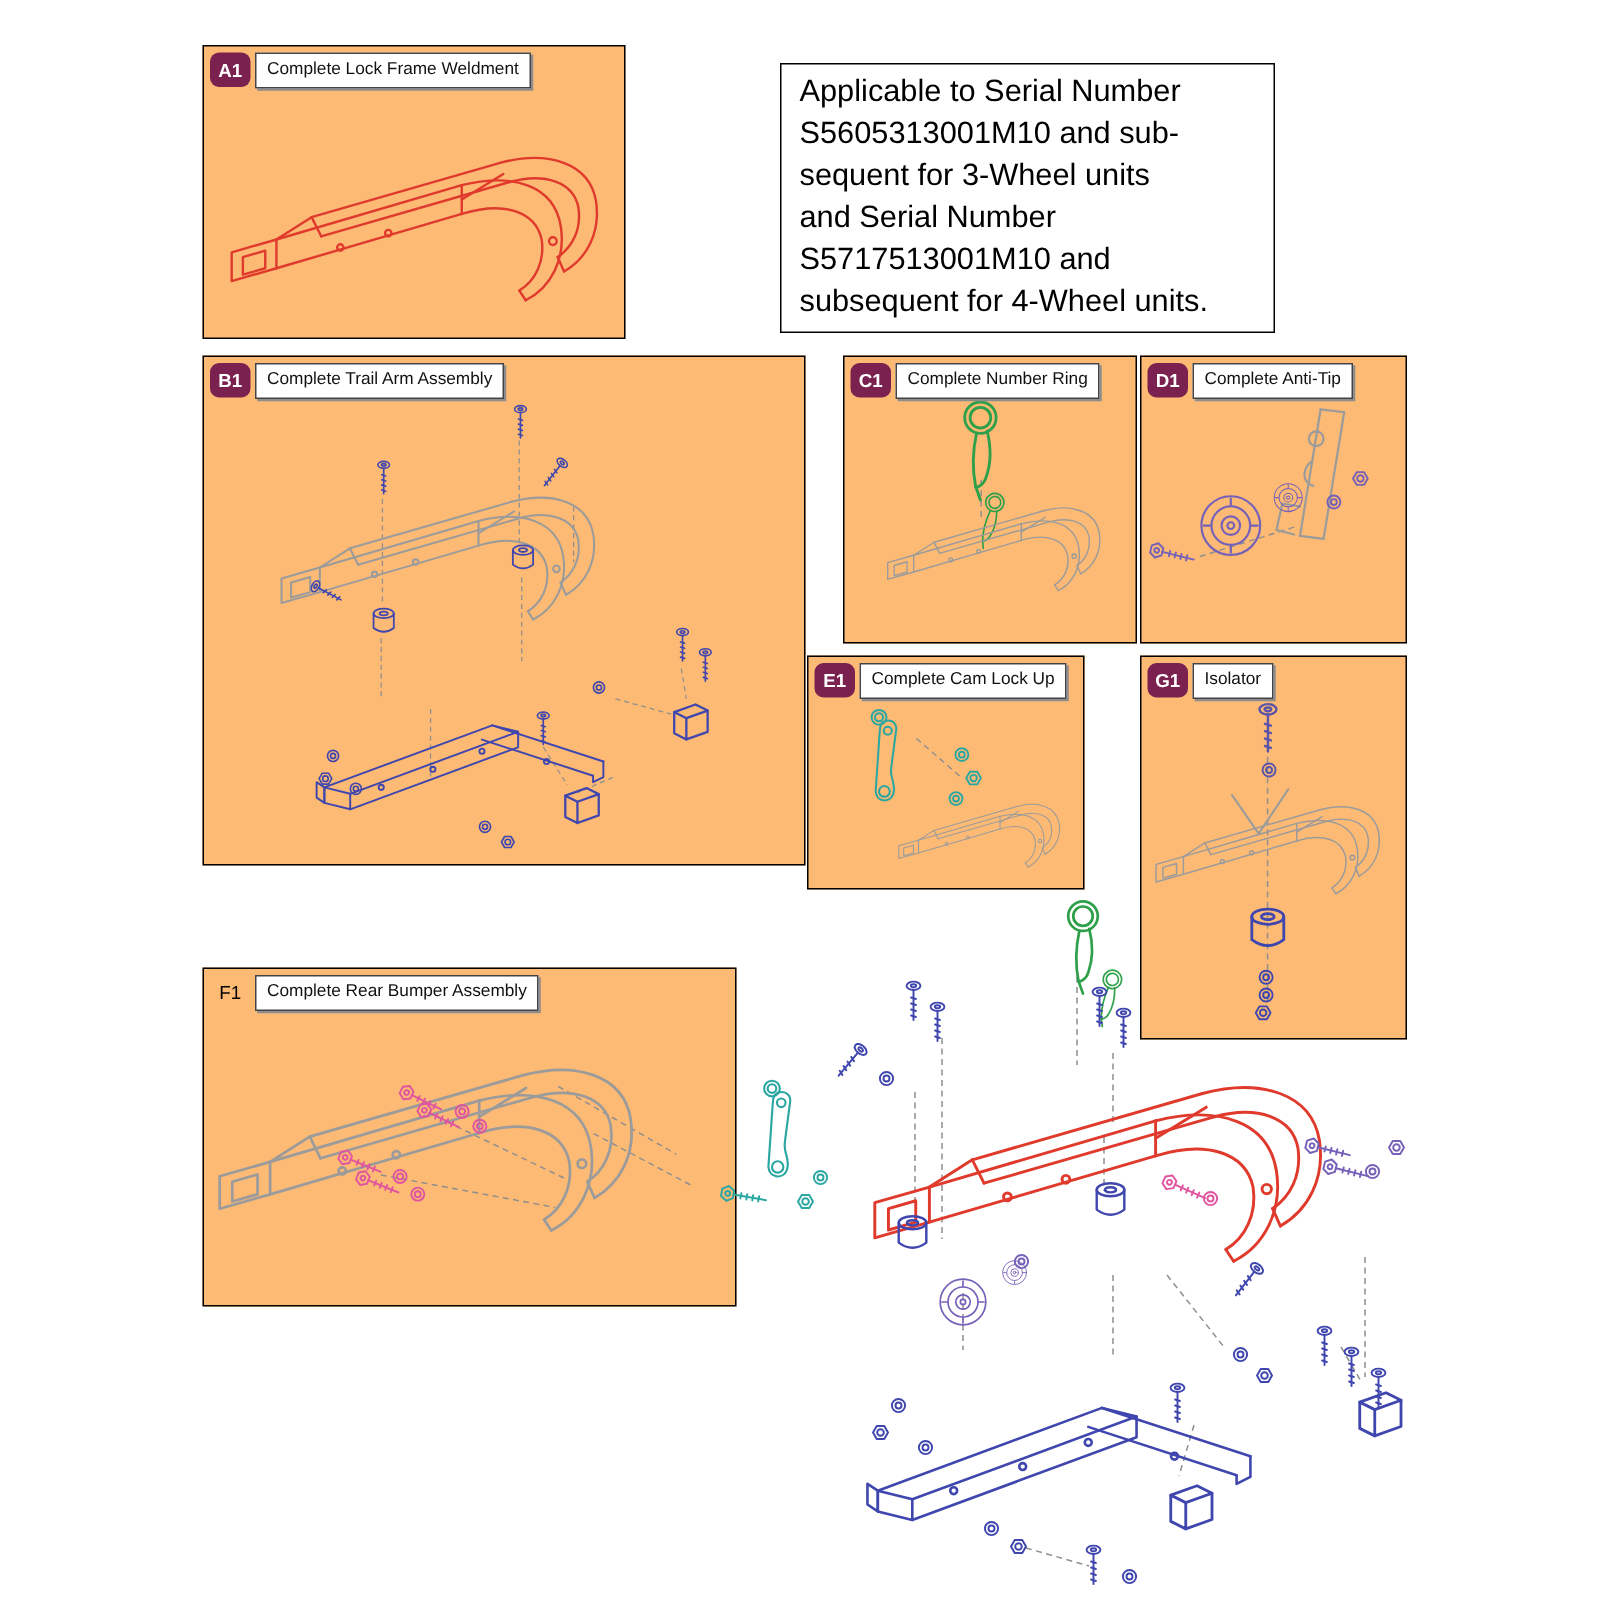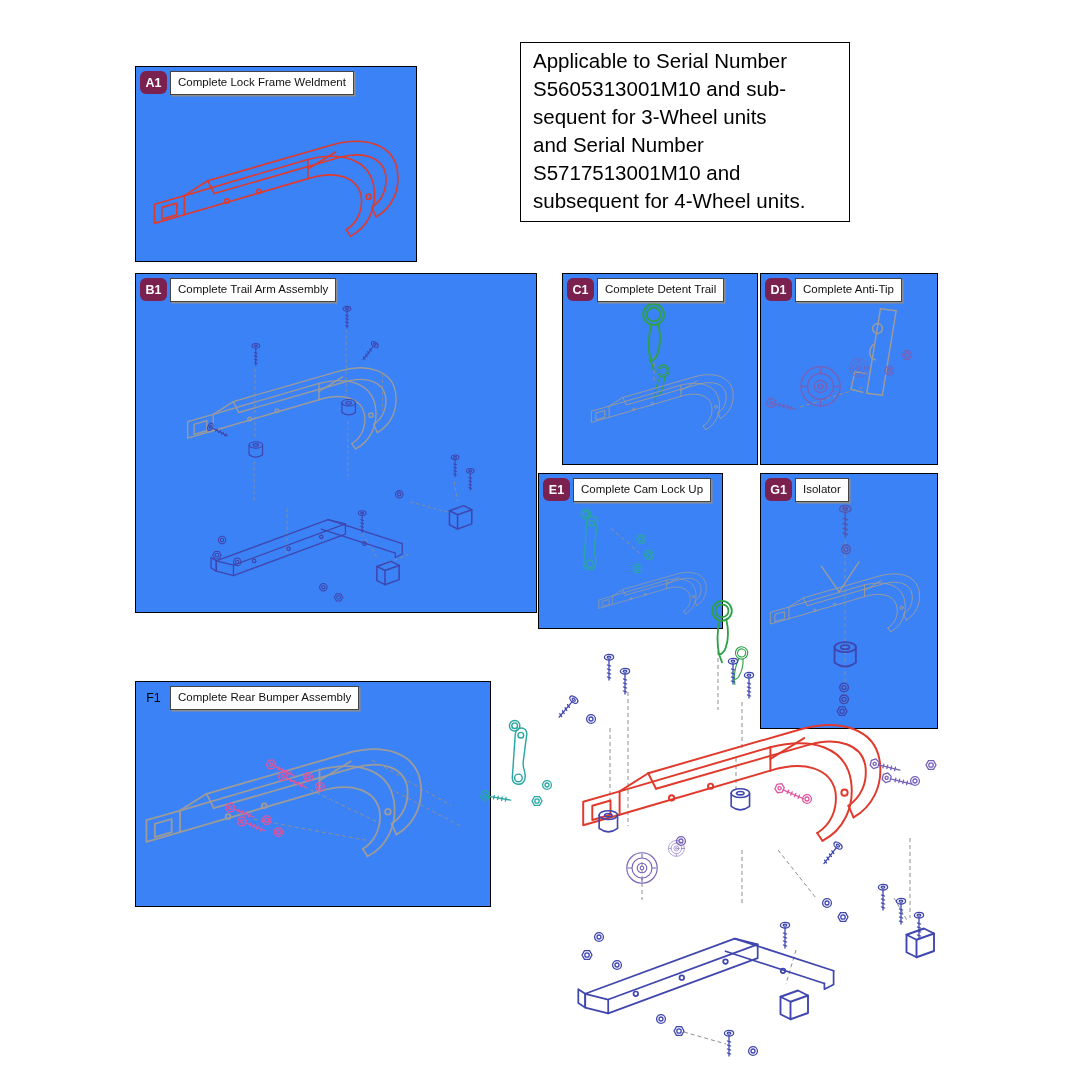--- a/index.html
+++ b/index.html
@@ -1,18 +1,18 @@
 <!DOCTYPE html>
 <html><head>
 <meta charset="utf-8">
 <style>
   * { margin:0; padding:0; box-sizing:border-box; }
   html,body { width:1080px; height:1080px; background:#fff; font-family:"Liberation Sans",sans-serif; }
   .canvas { position:relative; width:1080px; height:1080px; background:#fff; overflow:hidden; }
-  .panel { position:absolute; border:1.6px solid #000; background:#3b82f6;margin-top:36px; }
+  .panel { position:absolute; border:1.6px solid #000; background:#fdba74; }
   .panel-head { position:absolute; top:4px; left:4px; display:flex; align-items:flex-start; gap:3px; z-index:2; }
   .badge { display:flex; align-items:center; justify-content:center; min-width:27px; height:23px;
            background:#7b2150; border-radius:6px; color:#fff; font-size:12.5px; font-weight:bold; padding:0 4px; }
   .badge.plain { background:transparent; color:#000; font-weight:normal; border-radius:0; }
   .titlebox { border:1px solid #444; box-shadow:1.5px 1.5px 0 #8d8d8d; padding:4px 7px; font-size:11.5px;
               color:#111; background:#fff; white-space:nowrap; line-height:1.2; }
   .art { position:absolute; left:0; top:27px; width:100%; height:calc(100% - 29px); }
   .art-full { position:absolute; }
   .note { position:absolute; border:1.7px solid #000; background:#fff; padding:4px 12px;
           font-size:20.5px; line-height:1.37; color:#000; }
@@ -175,21 +175,21 @@
         <use href="#sym-washer" transform="translate(178,334)"></use>
         <use href="#sym-nut" transform="translate(196,346)"></use>
         <use href="#sym-washer" transform="translate(268,224)"></use>
       </g>
     </svg>
   </section>
 
   <section class="panel" style="left:562px;top:237px;width:196px;height:192px">
     <div class="panel-head">
       <span class="badge">C1</span>
-      <span class="titlebox">Complete Detent Trail</span>
+      <span class="titlebox">Complete Number Ring</span>
     </div>
     <svg class="art" viewBox="0 0 164 164">
       <g class="lead">
         <path d="M76 56 L76 84"></path>
       </g>
       <g color="#2fa04a">
         <use href="#sym-pinring" transform="translate(56,2) scale(1.3)"></use>
         <use href="#sym-pinring" transform="translate(76,62) scale(0.75) rotate(14)"></use>
       </g>
       <g color="#9b9b9b">

